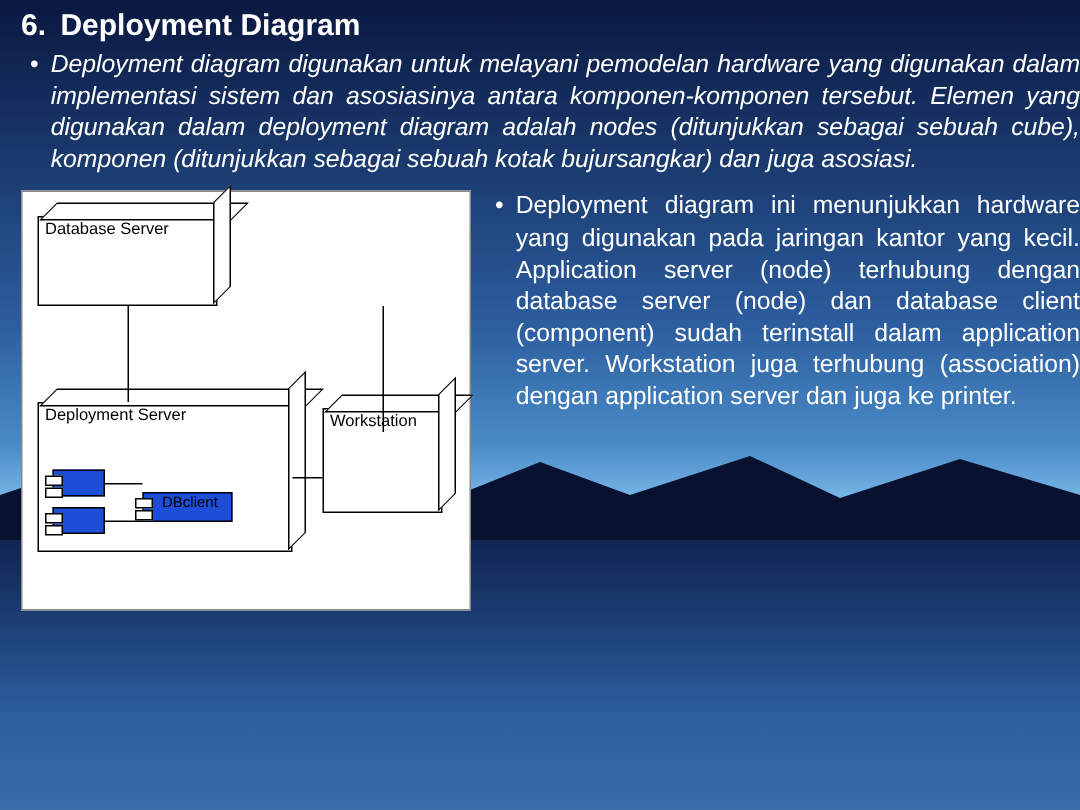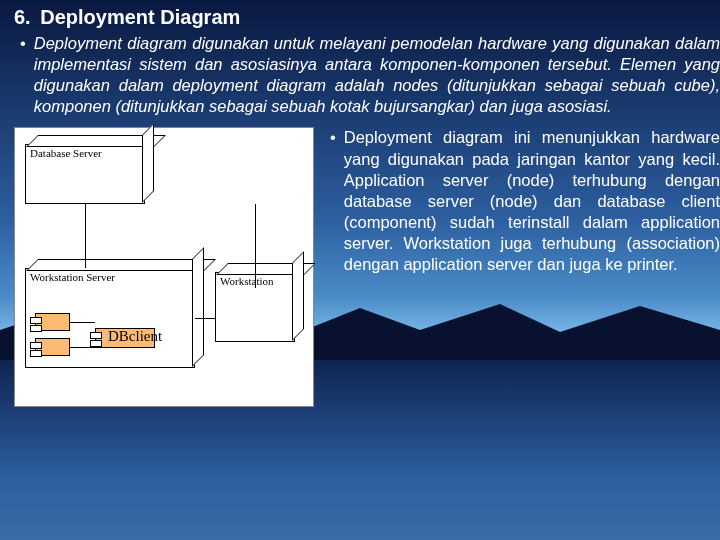--- a/index.html
+++ b/index.html
@@ -62,21 +62,21 @@
   }
   .diagram-box {
     width: 300px;
     height: 280px;
     background: #ffffff;
     border: 1px solid #888;
     position: relative;
     flex: 0 0 auto;
     padding: 6px;
     color: #000;
-    font-family: Liberation Serif, serif;
+    font-family: Liberation Sans, sans-serif;
   }
   .node3d {
     position: absolute;
     background: #fff;
     border: 1px solid #000;
   }
   .node3d::before, .node3d::after {
     content: "";
     position: absolute;
     background: #fff;
@@ -102,22 +102,22 @@
     font-size: 11px;
   }
   .dbserver { left: 10px; top: 16px; width: 120px; height: 60px; }
   .printer  { left: 190px; top: 16px; width: 80px; height: 60px; }
   .appserver{ left: 10px; top: 140px; width: 170px; height: 100px; }
   .workstn  { left: 200px; top: 144px; width: 80px; height: 70px; }
 
   .component {
     position: absolute;
     border: 1px solid #000;
-    background: #fdba74;
-    font-size: 15px;
+    background: #1d4ed8;
+    font-size: 10px;
     padding-left: 12px;
     line-height: 14px;
   }
   .component::before, .component::after {
     content: "";
     position: absolute;
     left: -6px;
     width: 10px; height: 5px;
     background: #fff;
     border: 1px solid #000;
@@ -174,21 +174,21 @@
   <div class="lower">
 
     <div class="diagram-box">
 
       <div class="node3d dbserver">
         <span class="node-label">Database Server</span>
       </div>
 
 
       <div class="node3d appserver">
-        <span class="node-label">Workstation Server</span>
+        <span class="node-label">Deployment Server</span>
       </div>
 
       <div class="node3d workstn">
         <span class="node-label">Workstation</span>
       </div>
 
       <div class="component miniA"></div>
       <div class="component miniB"></div>
 
       <div class="component dbclient">

